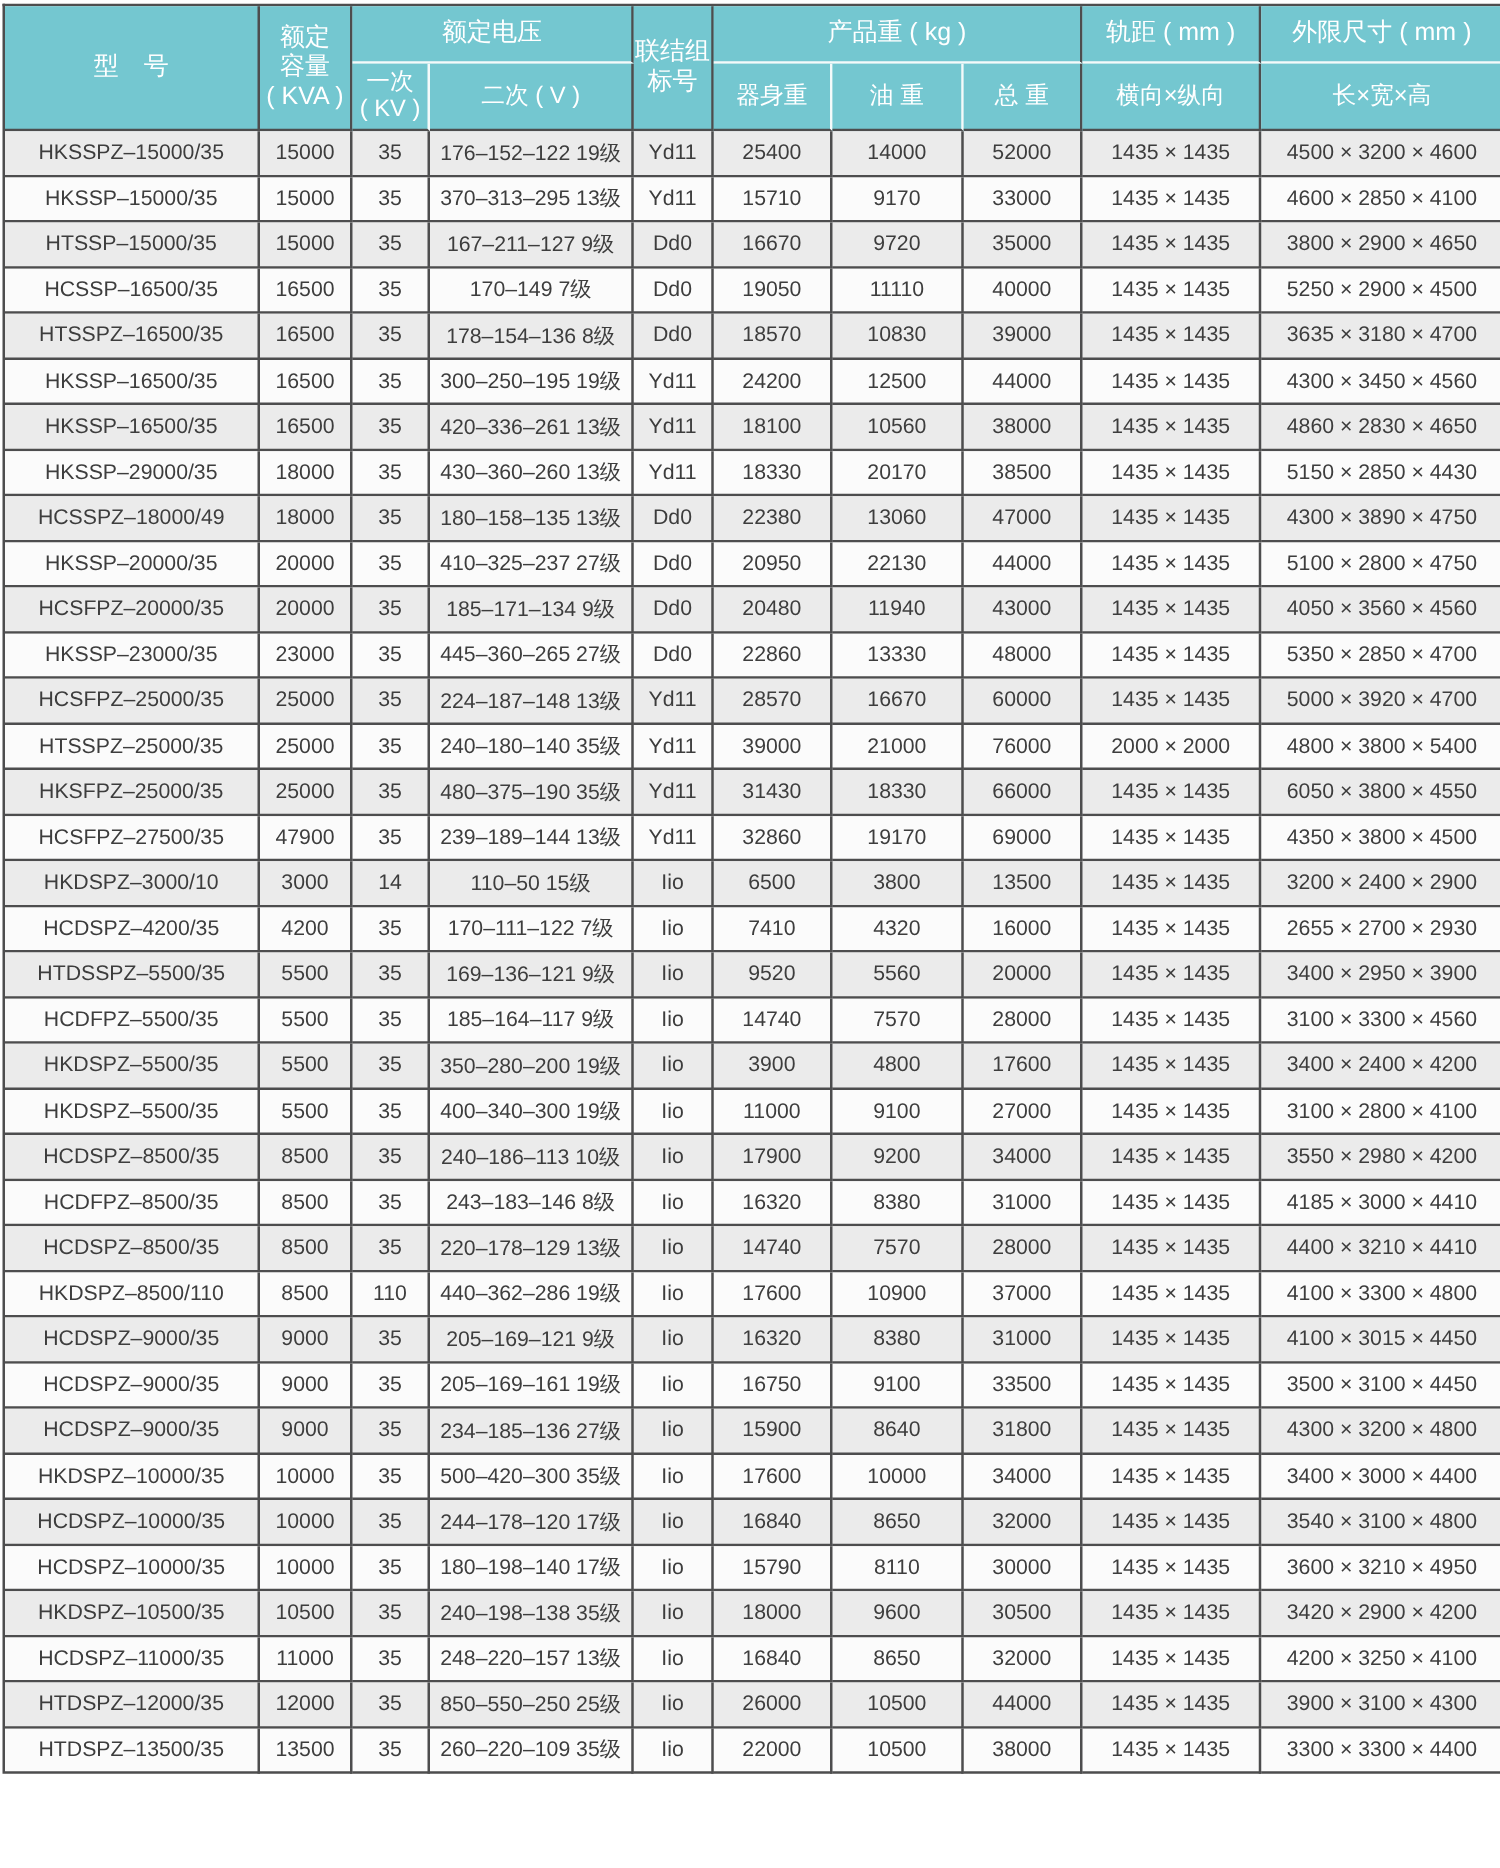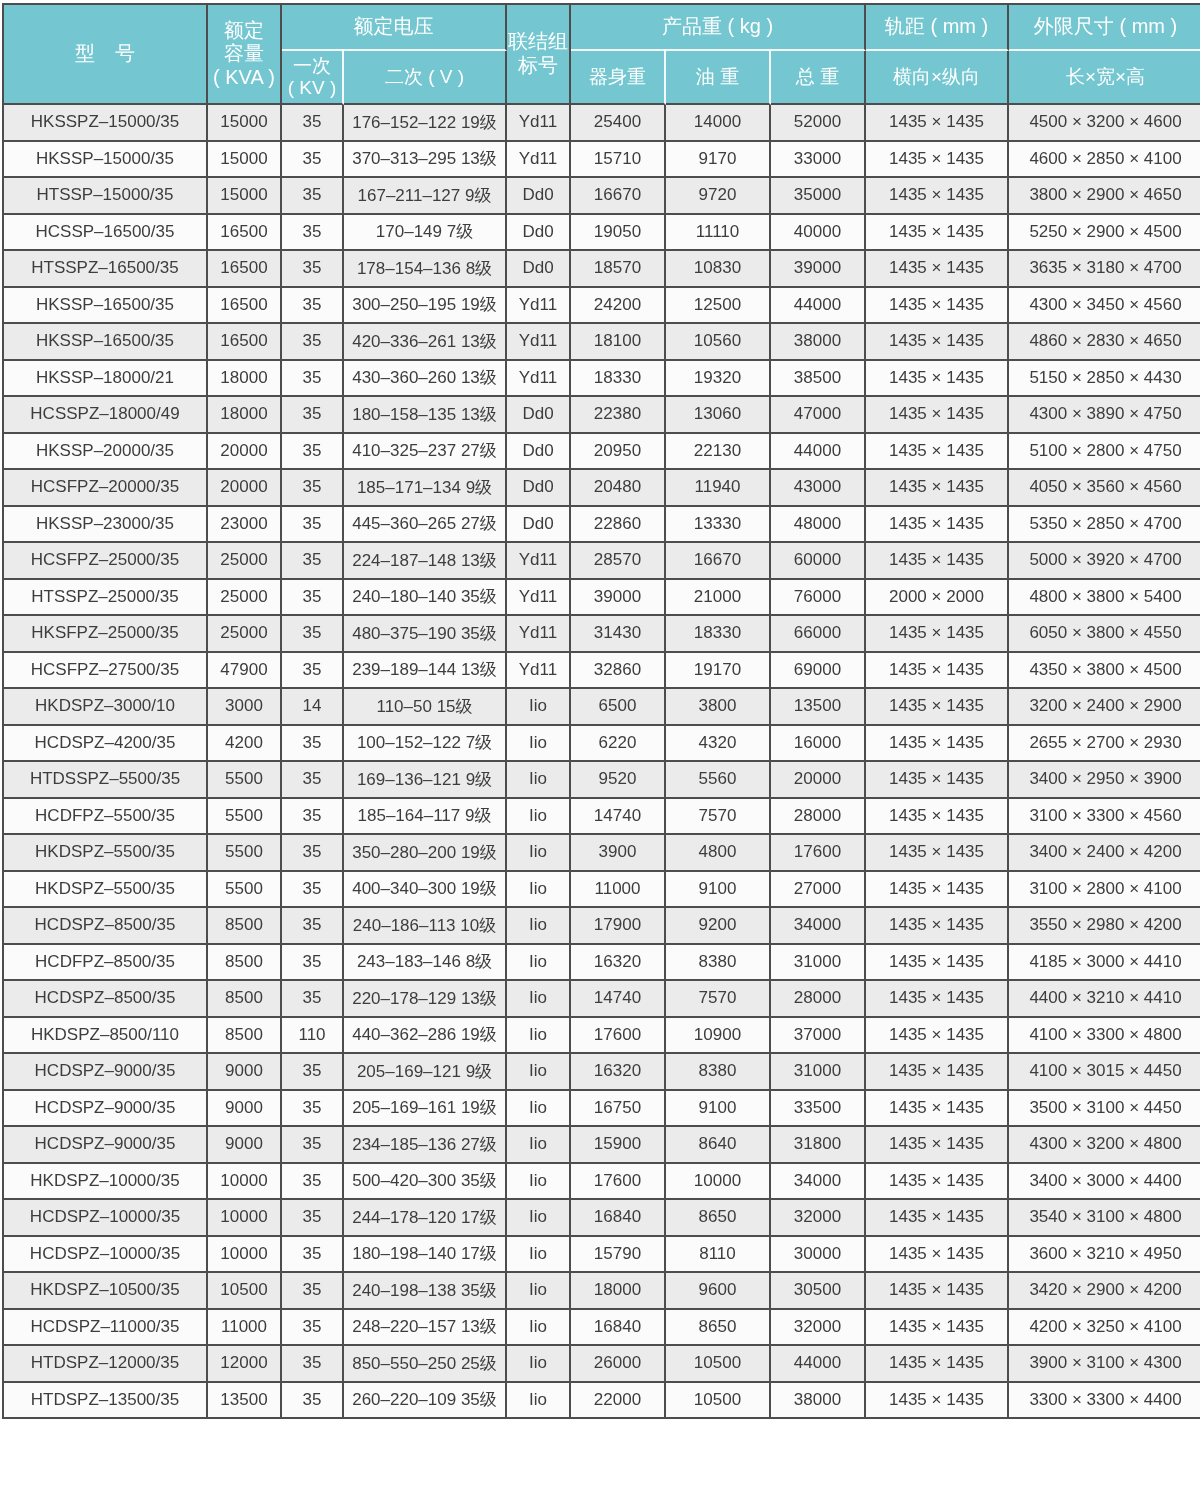--- a/index.html
+++ b/index.html
@@ -174,27 +174,27 @@
         <td>35</td>
         <td>420–336–261 13级</td>
         <td>Yd11</td>
         <td>18100</td>
         <td>10560</td>
         <td>38000</td>
         <td>1435 × 1435</td>
         <td>4860 × 2830 × 4650</td>
       </tr>
       <tr>
-        <td>HKSSP–18000/21</td>
+        <td>HKSSP–29000/35</td>
         <td>18000</td>
         <td>35</td>
         <td>430–360–260 13级</td>
         <td>Yd11</td>
         <td>18330</td>
-        <td>19320</td>
+        <td>20170</td>
         <td>38500</td>
         <td>1435 × 1435</td>
         <td>5150 × 2850 × 4430</td>
       </tr>
       <tr>
         <td>HCSSPZ–18000/49</td>
         <td>18000</td>
         <td>35</td>
         <td>180–158–135 13级</td>
         <td>Dd0</td>
@@ -297,23 +297,23 @@
         <td>6500</td>
         <td>3800</td>
         <td>13500</td>
         <td>1435 × 1435</td>
         <td>3200 × 2400 × 2900</td>
       </tr>
       <tr>
         <td>HCDSPZ–4200/35</td>
         <td>4200</td>
         <td>35</td>
-        <td>100–152–122 7级</td>
-        <td>Iio</td>
-        <td>6220</td>
+        <td>170–111–122 7级</td>
+        <td>Iio</td>
+        <td>7410</td>
         <td>4320</td>
         <td>16000</td>
         <td>1435 × 1435</td>
         <td>2655 × 2700 × 2930</td>
       </tr>
       <tr>
         <td>HTDSSPZ–5500/35</td>
         <td>5500</td>
         <td>35</td>
         <td>169–136–121 9级</td>

